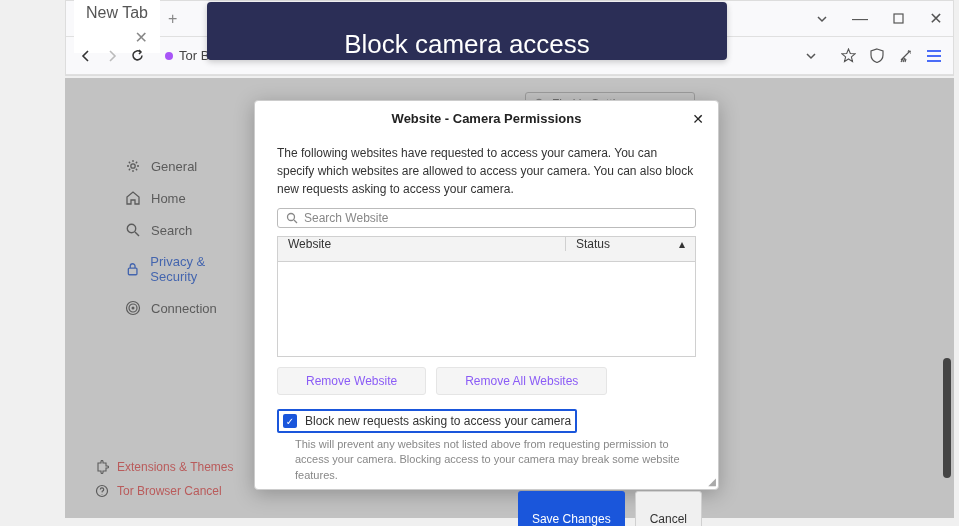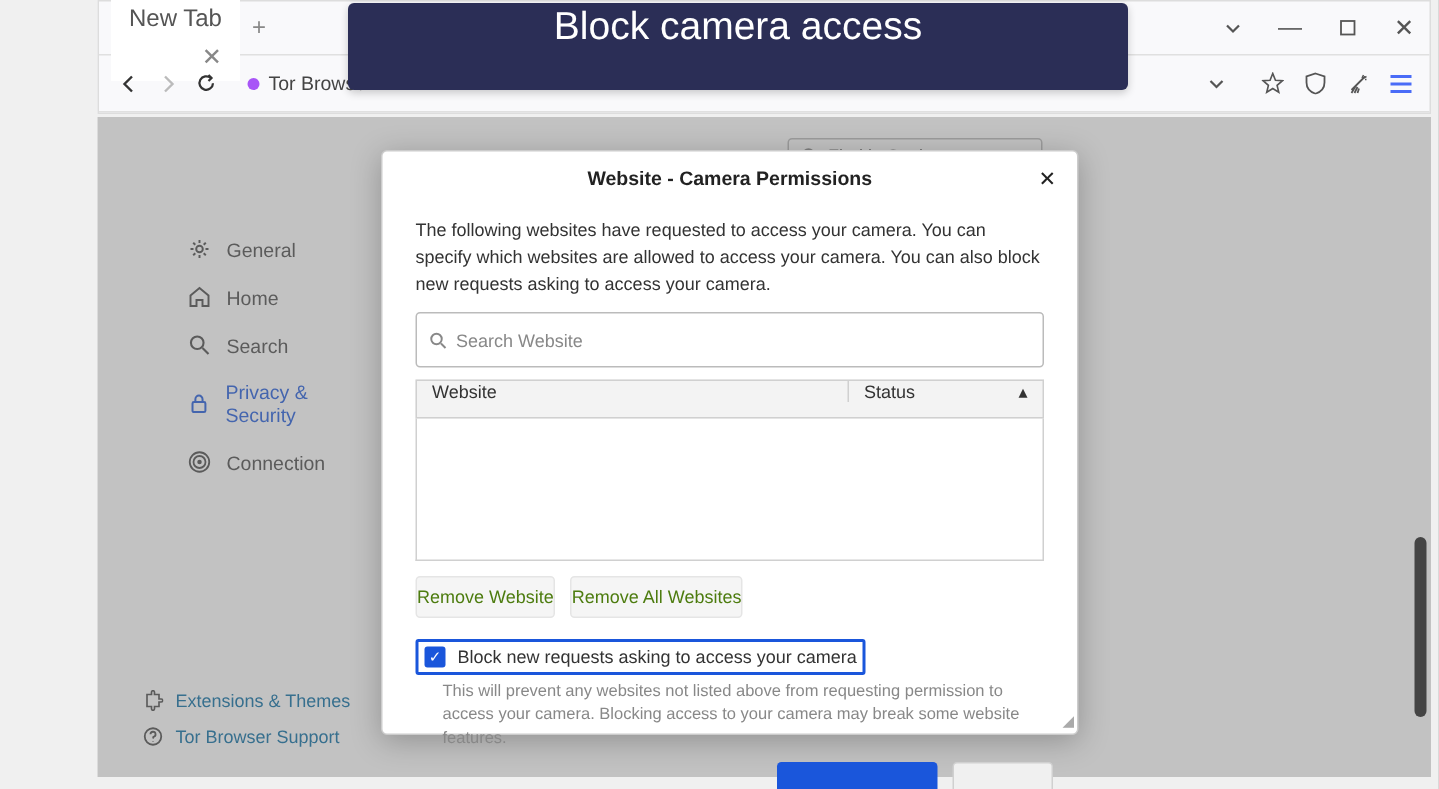--- a/index.html
+++ b/index.html
@@ -27,40 +27,40 @@
     .hamburger div { width: 14px; height: 2px; background: #4a6cf7; }
     
     .content-area { position: absolute; top: 78px; left: 65px; right: 5px; bottom: 8px; background: #fff; }
     .dim-overlay { position: absolute; inset: 0; background: rgba(120,120,120,0.45); }
     
     .settings-body { position: relative; width: 100%; height: 100%; display: flex; }
     
     .sidebar { width: 160px; padding: 80px 0 0 34px; display: flex; flex-direction: column; gap: 16px; font-size: 13px; color: #444; margin-left: 26px; }
     .sidebar-item { display: flex; align-items: center; gap: 10px; cursor: pointer; }
     .sidebar-item.active { color: #1a56db; }
-    .sidebar-footer { position: absolute; bottom: 20px; left: 30px; display: flex; flex-direction: column; gap: 10px; font-size: 12px; color: #0369a1; }
+    .sidebar-footer { position: absolute; bottom: 20px; left: 30px; display: flex; flex-direction: column; gap: 10px; font-size: 12px; color: #ef4444; }
     .sidebar-footer-item { display: flex; align-items: center; gap: 8px; cursor: pointer; }
     
     .search-settings { position: absolute; top: 14px; left: 460px; width: 170px; height: 24px; border: 1px solid #bbb; border-radius: 3px; display: flex; align-items: center; gap: 6px; padding: 0 8px; font-size: 12px; color: #666; background: #fff; }
     
-    .callout-banner { position: absolute; top: 2px; left: 232px; width: 520px; height: 58px; background: #2b2e56; color: #fff; display: flex; align-items: flex-start; justify-content: center; font-size: 26px; font-weight: 500; border-radius: 4px; z-index: 100; box-shadow: 0 2px 6px rgba(0,0,0,0.2); }
+    .callout-banner { position: absolute; top: 2px; left: 207px; width: 520px; height: 58px; background: #2b2e56; color: #fff; display: flex; align-items: flex-end; justify-content: center; font-size: 26px; font-weight: 500; border-radius: 4px; z-index: 100; box-shadow: 0 2px 6px rgba(0,0,0,0.2); }
     
     .dialog { position: absolute; top: 100px; left: 254px; width: 465px; height: 390px; background: #fff; border: 1px solid #ccc; border-radius: 4px; box-shadow: 0 4px 20px rgba(0,0,0,0.25); z-index: 50; display: flex; flex-direction: column; }
     .dialog-header { padding: 10px 14px; display: flex; align-items: center; justify-content: center; position: relative; }
     .dialog-title { font-size: 13px; font-weight: 600; color: #222; }
     .dialog-close { position: absolute; right: 14px; cursor: pointer; color: #222; font-size: 14px; }
     .dialog-body { padding: 8px 22px; flex: 1; display: flex; flex-direction: column; font-size: 12px; color: #333; }
     .dialog-desc { line-height: 1.5; margin-bottom: 10px; }
-    .dialog-search { border: 1px solid #bbb; border-radius: 3px; height: 37px; display: flex; align-items: center; gap: 6px; padding: 0 8px; color: #888; margin-bottom: 8px; }
+    .dialog-search { border: 1px solid #bbb; border-radius: 3px; height: 20px; display: flex; align-items: center; gap: 6px; padding: 0 8px; color: #888; margin-bottom: 8px; }
     .dialog-table-header { display: flex; border: 1px solid #d0d0d0; background: #f3f3f3; height: 26px; align-items: flex-start; font-size: 12px; }
     .col-website { flex: 1; padding-left: 10px; }
     .col-status { width: 130px; padding-left: 10px; border-left: 1px solid #d0d0d0; display: flex; align-items: center; justify-content: space-between; padding-right: 10px; }
     .dialog-list { flex: 1; border: 1px solid #d0d0d0; border-top: none; min-height: 95px; }
     .dialog-buttons-row { display: flex; gap: 10px; margin-top: 10px; }
-    .btn-disabled { padding: 6px 0; background: #f5f5f5; border: 1px solid #e5e5e5; color: #4d7c0f; border-radius: 3px; font-size: 12px; cursor: not-allowed; }
+    .btn-disabled { padding: 6px 28px; background: #f5f5f5; border: 1px solid #e5e5e5; color: #8b5cf6; border-radius: 3px; font-size: 12px; cursor: not-allowed; }
     .checkbox-row { display: flex; align-items: center; gap: 8px; margin-top: 14px; padding: 3px 4px; border: 2px solid #1a56db; border-radius: 2px; width: fit-content; }
     .checkbox { width: 14px; height: 14px; background: #1a56db; border-radius: 2px; display: flex; align-items: center; justify-content: center; color: #fff; font-size: 10px; }
     .hint-text { font-size: 11px; color: #888; line-height: 1.4; margin-top: 4px; padding-left: 2px; margin-left: 16px; }
     .dialog-footer { display: flex; justify-content: flex-end; gap: 10px; padding: 0 16px 14px 16px; }
     .btn-primary { padding: 21px 14px; background: #1a56db; color: #fff; border: none; border-radius: 3px; font-size: 12px; cursor: pointer; }
     .btn-secondary { padding: 7px 14px; background: #f0f0f0; color: #333; border: 1px solid #d0d0d0; border-radius: 3px; font-size: 12px; cursor: pointer; }
     .resize-handle { position: absolute; bottom: 2px; right: 2px; color: #aaa; font-size: 10px; }
     
     .right-scroll-indicator { position: absolute; right: 3px; top: 280px; width: 8px; height: 120px; background: #444; border-radius: 4px; z-index: 40; }
     
@@ -205,21 +205,21 @@
         <svg width="14" height="14" viewBox="0 0 14 14">
             <path d="M3 3 L6 3 L6 1.5 A1 1 0 0 1 8 1.5 L8 3 L11 3 L11 6 L12.5 6 A1 1 0 0 1 12.5 8 L11 8 L11 11 L8 11 L8 12.5 A1 1 0 0 1 6 12.5 L6 11 L3 11 Z" stroke="#444" stroke-width="1.1" fill="none"></path>
           </svg>
         <span>Extensions &amp; Themes</span>
       </div>
       <div class="sidebar-footer-item">
         <svg width="14" height="14" viewBox="0 0 14 14">
             <circle cx="7" cy="7" r="5.5" stroke="#444" stroke-width="1.2" fill="none"></circle>
             <path d="M5.3 5.5 A1.7 1.7 0 1 1 7.3 7.2 L7 8.3 M7 10 L7 10.4" stroke="#444" stroke-width="1.2" fill="none"></path>
           </svg>
-        <span>Tor Browser Support</span>
+        <span>Tor Browser Cancel</span>
       </div>
     </div>
 
   </div>
 
   <div class="dim-overlay"></div>
   <div class="right-scroll-indicator"></div>
 </div>
 
 <div class="dialog">

